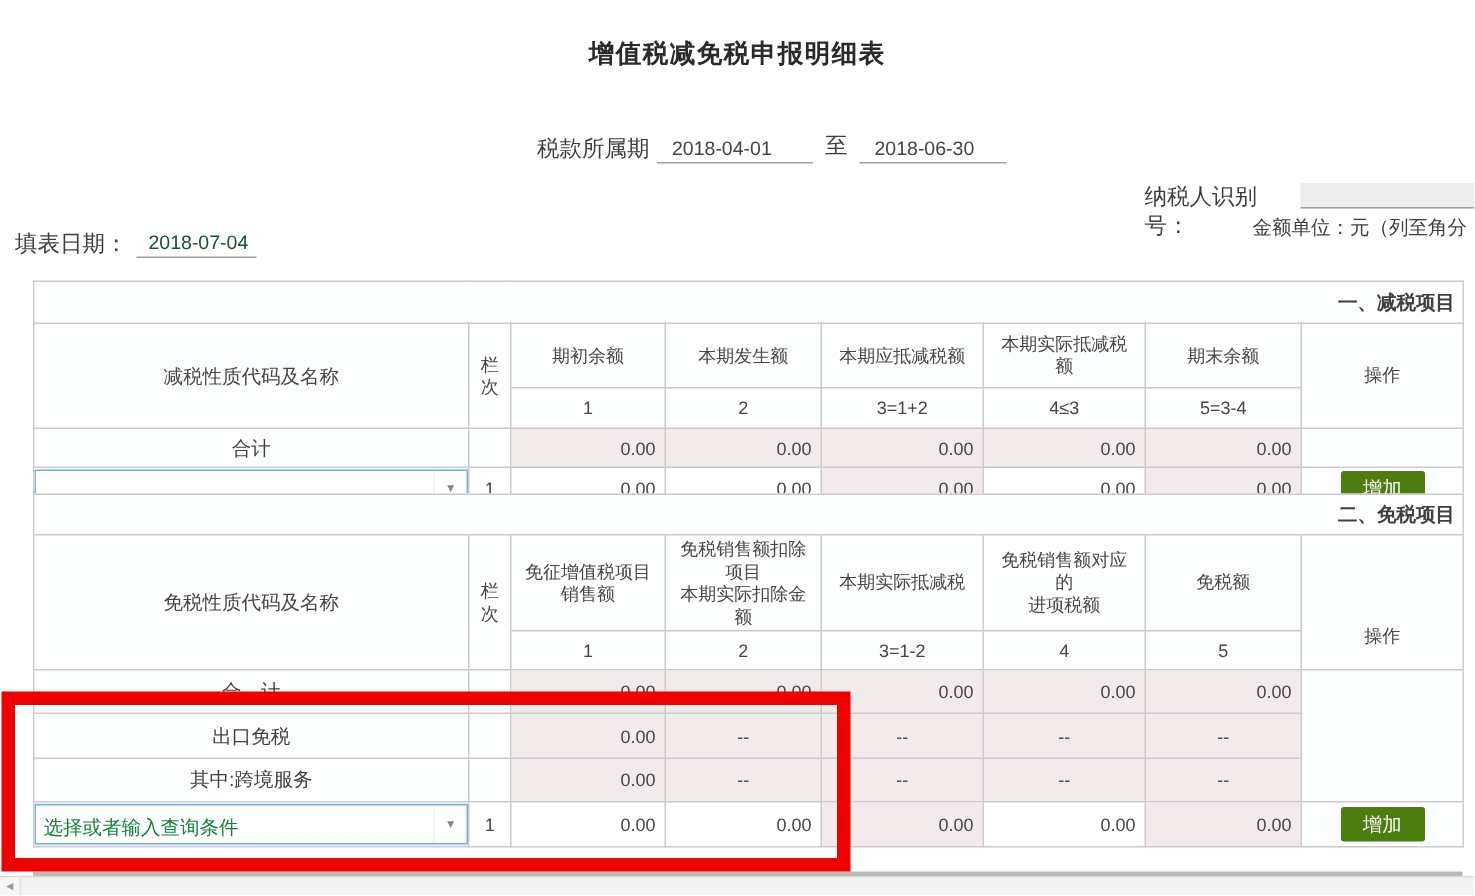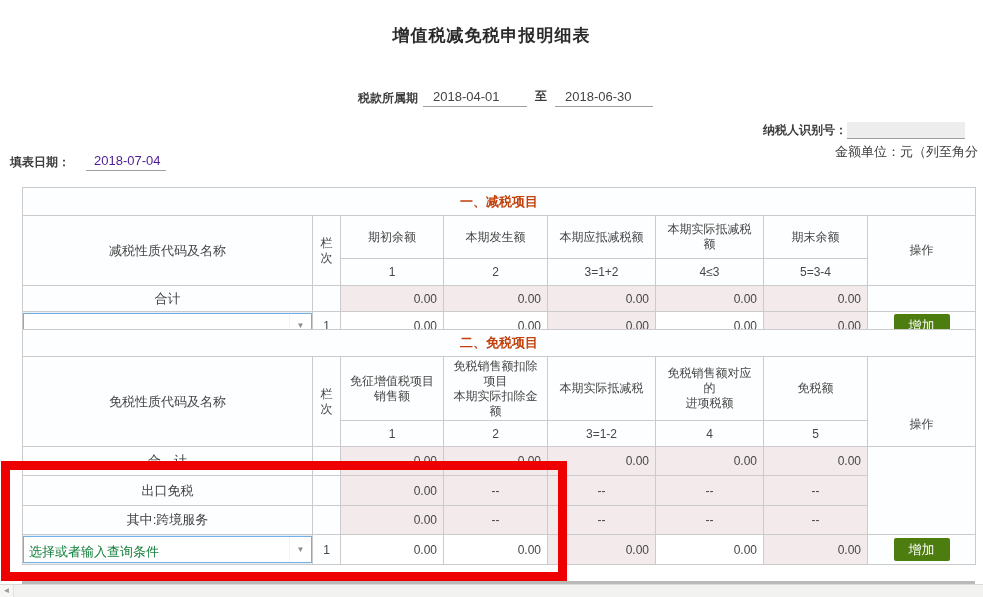--- a/index.html
+++ b/index.html
@@ -5,42 +5,42 @@
   * { margin:0; padding:0; box-sizing:border-box; }
   html,body { background:#fff; }
   .page {
     position:relative; width:983px; height:597px; overflow:hidden;
     background:#fff; font-family:"Liberation Sans","DejaVu Sans",sans-serif; color:#3d3d3d;
   }
   .title {
     position:absolute; top:24px; left:0; width:100%; text-align:center;
     font-size:17px; font-weight:bold; color:#2a2a2a; letter-spacing:1px;
   }
-  .lbl { font-size:12px; color:#3d3d3d;font-weight:bold; }
+  .lbl { font-size:15px; color:#3d3d3d; }
   .period-row { position:absolute; left:358px; top:88px; display:flex; align-items:flex-end; }
   .uv {
     display:inline-block; border-bottom:1px solid #9f9f9f; font-size:13px; color:#444;
     padding:0 0 2px 10px; margin-left:5px;
   }
   .uv.start { width:104px; }
   .uv.end { width:98px; }
   .to { margin:0 3px 2px 8px; }
   .name-row { position:absolute; left:10px; top:122px; display:flex; align-items:flex-end; }
   .name-line { display:inline-block; width:285px; height:17px; border-bottom:1px solid #9f9f9f; }
   .id-row { position:absolute; left:763px; top:122px; display:flex; }
   .id-input { display:inline-block; width:118px; height:17px; background:#ededed; border-bottom:1px solid #9f9f9f; }
   .date-row { position:absolute; left:10px; top:153px; display:flex; align-items:flex-end; }
-  .date-val { display:inline-block; width:80px; border-bottom:1px solid #9f9f9f; font-size:13px; color:#4c1d95; padding:0 0 2px 8px; margin-left:16px; }
+  .date-val { display:inline-block; width:80px; border-bottom:1px solid #9f9f9f; font-size:13px; color:#14532d; padding:0 0 2px 8px; margin-left:6px; }
   .unit-label { position:absolute; right:5px; top:143px; font-size:13px; color:#3d3d3d; white-space:nowrap; }
 
   table { position:absolute; left:22px; width:953px; border-collapse:collapse; table-layout:fixed; background:#fdfeff; }
   #t1 { top:187px; }
   #t2 { top:329px; }
   td { border:1px solid #cbcbcb; font-size:12px; color:#464646; padding:0 5px; vertical-align:middle; overflow:hidden; }
-  .section-row td { height:27px; text-align:center; font-weight:bold; font-size:13px; color:#c2410c; }
+  .section-row td { height:27px; text-align:right; font-weight:bold; font-size:13px; color:#404040; }
   .hd { text-align:center; background:#fdfeff; }
   .prel { white-space:pre-line; line-height:15px; }
   .namehd { font-size:13px; }
   .rowlbl { text-align:center; font-size:13px; color:#3f3f3f; }
   .num { text-align:right; padding-right:6px; }
   .pink { background:#f3ebeb; }
   .edit { background:#ffffff; }
   .c { text-align:center; }
   .oplow { vertical-align:bottom; padding-bottom:13px; }
   .opcell { text-align:center; }

